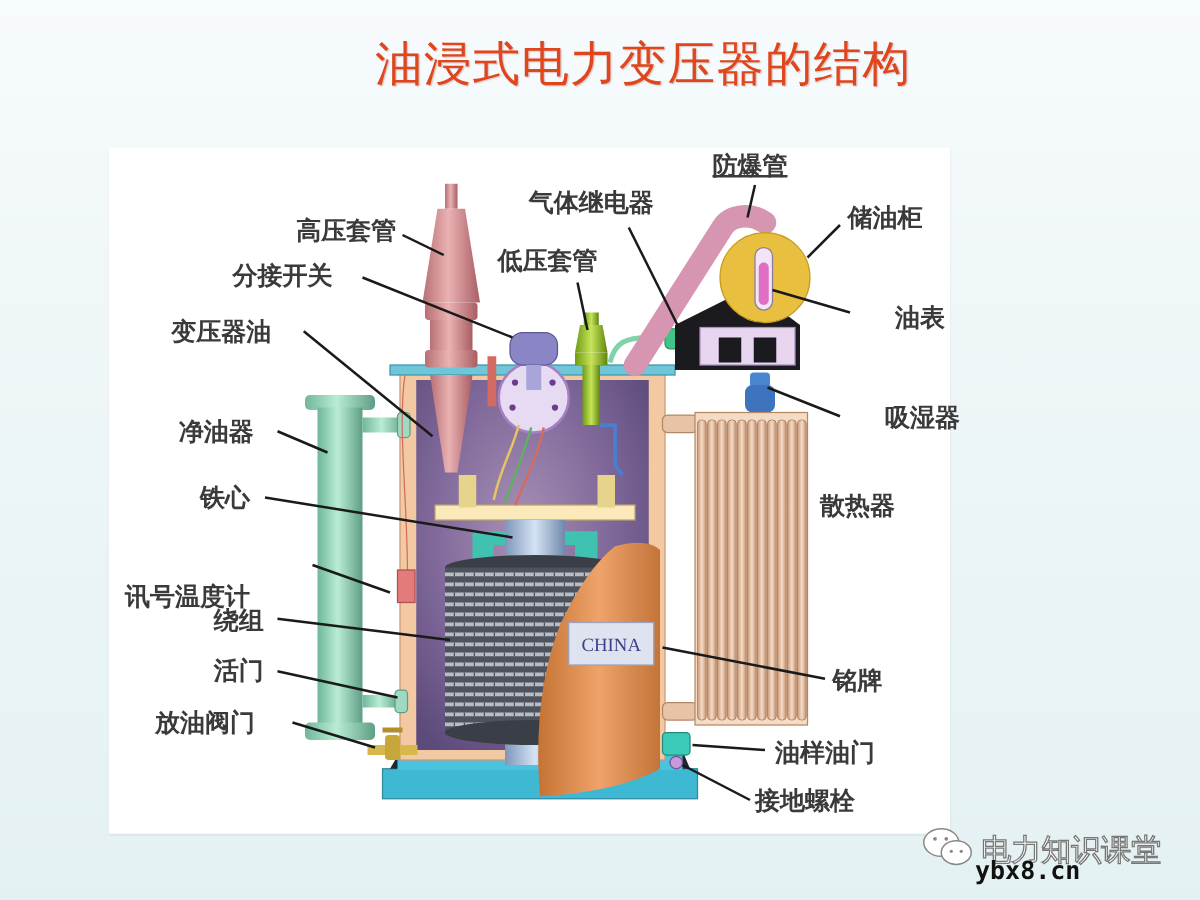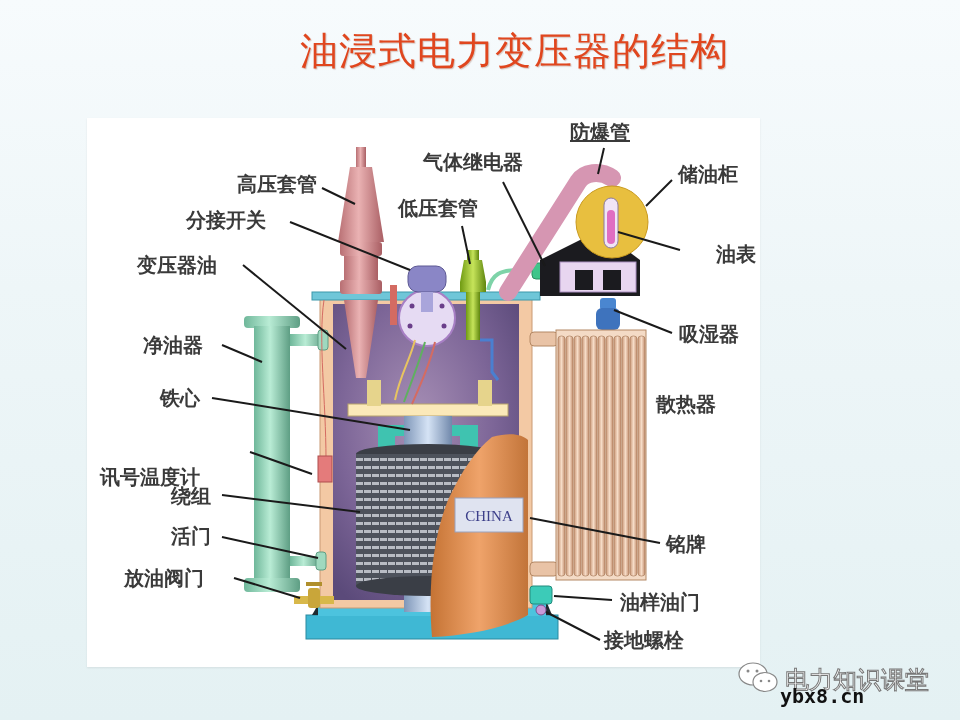--- a/index.html
+++ b/index.html
@@ -257,21 +257,21 @@
 <div class="label" style="left:171px;top:484px;">绕组</div>
 <div class="label" style="left:171px;top:524px;">活门</div>
 <div class="label" style="left:124px;top:566px;">放油阀门</div>
 
 <div class="label" style="left:423px;top:150px;">气体继电器</div>
 <div class="label" style="left:398px;top:196px;">低压套管</div>
 <div class="label" style="left:570px;top:120px;text-decoration:underline;">防爆管</div>
 
 <div class="label" style="left:678px;top:162px;">储油柜</div>
 <div class="label" style="left:684px;top:242px;margin-left:32px;">油表</div>
-<div class="label" style="left:679px;top:322px;">吸湿器</div>
+<div class="label" style="left:708px;top:322px;">吸湿器</div>
 <div class="label" style="left:656px;top:392px;">散热器</div>
 <div class="label" style="left:666px;top:532px;">铭牌</div>
 <div class="label" style="left:620px;top:590px;">油样油门</div>
 <div class="label" style="left:604px;top:628px;">接地螺栓</div>
 
 <div class="watermark">
   <svg class="wechat-icon" width="48" height="36" viewBox="0 0 48 36">
     <ellipse cx="18" cy="14" rx="14" ry="11" fill="#ffffff" stroke="#888" stroke-width="1.2"></ellipse>
     <ellipse cx="30" cy="22" rx="12" ry="9.5" fill="#ffffff" stroke="#888" stroke-width="1.2"></ellipse>
     <circle cx="13" cy="11" r="1.5" fill="#888"></circle>

